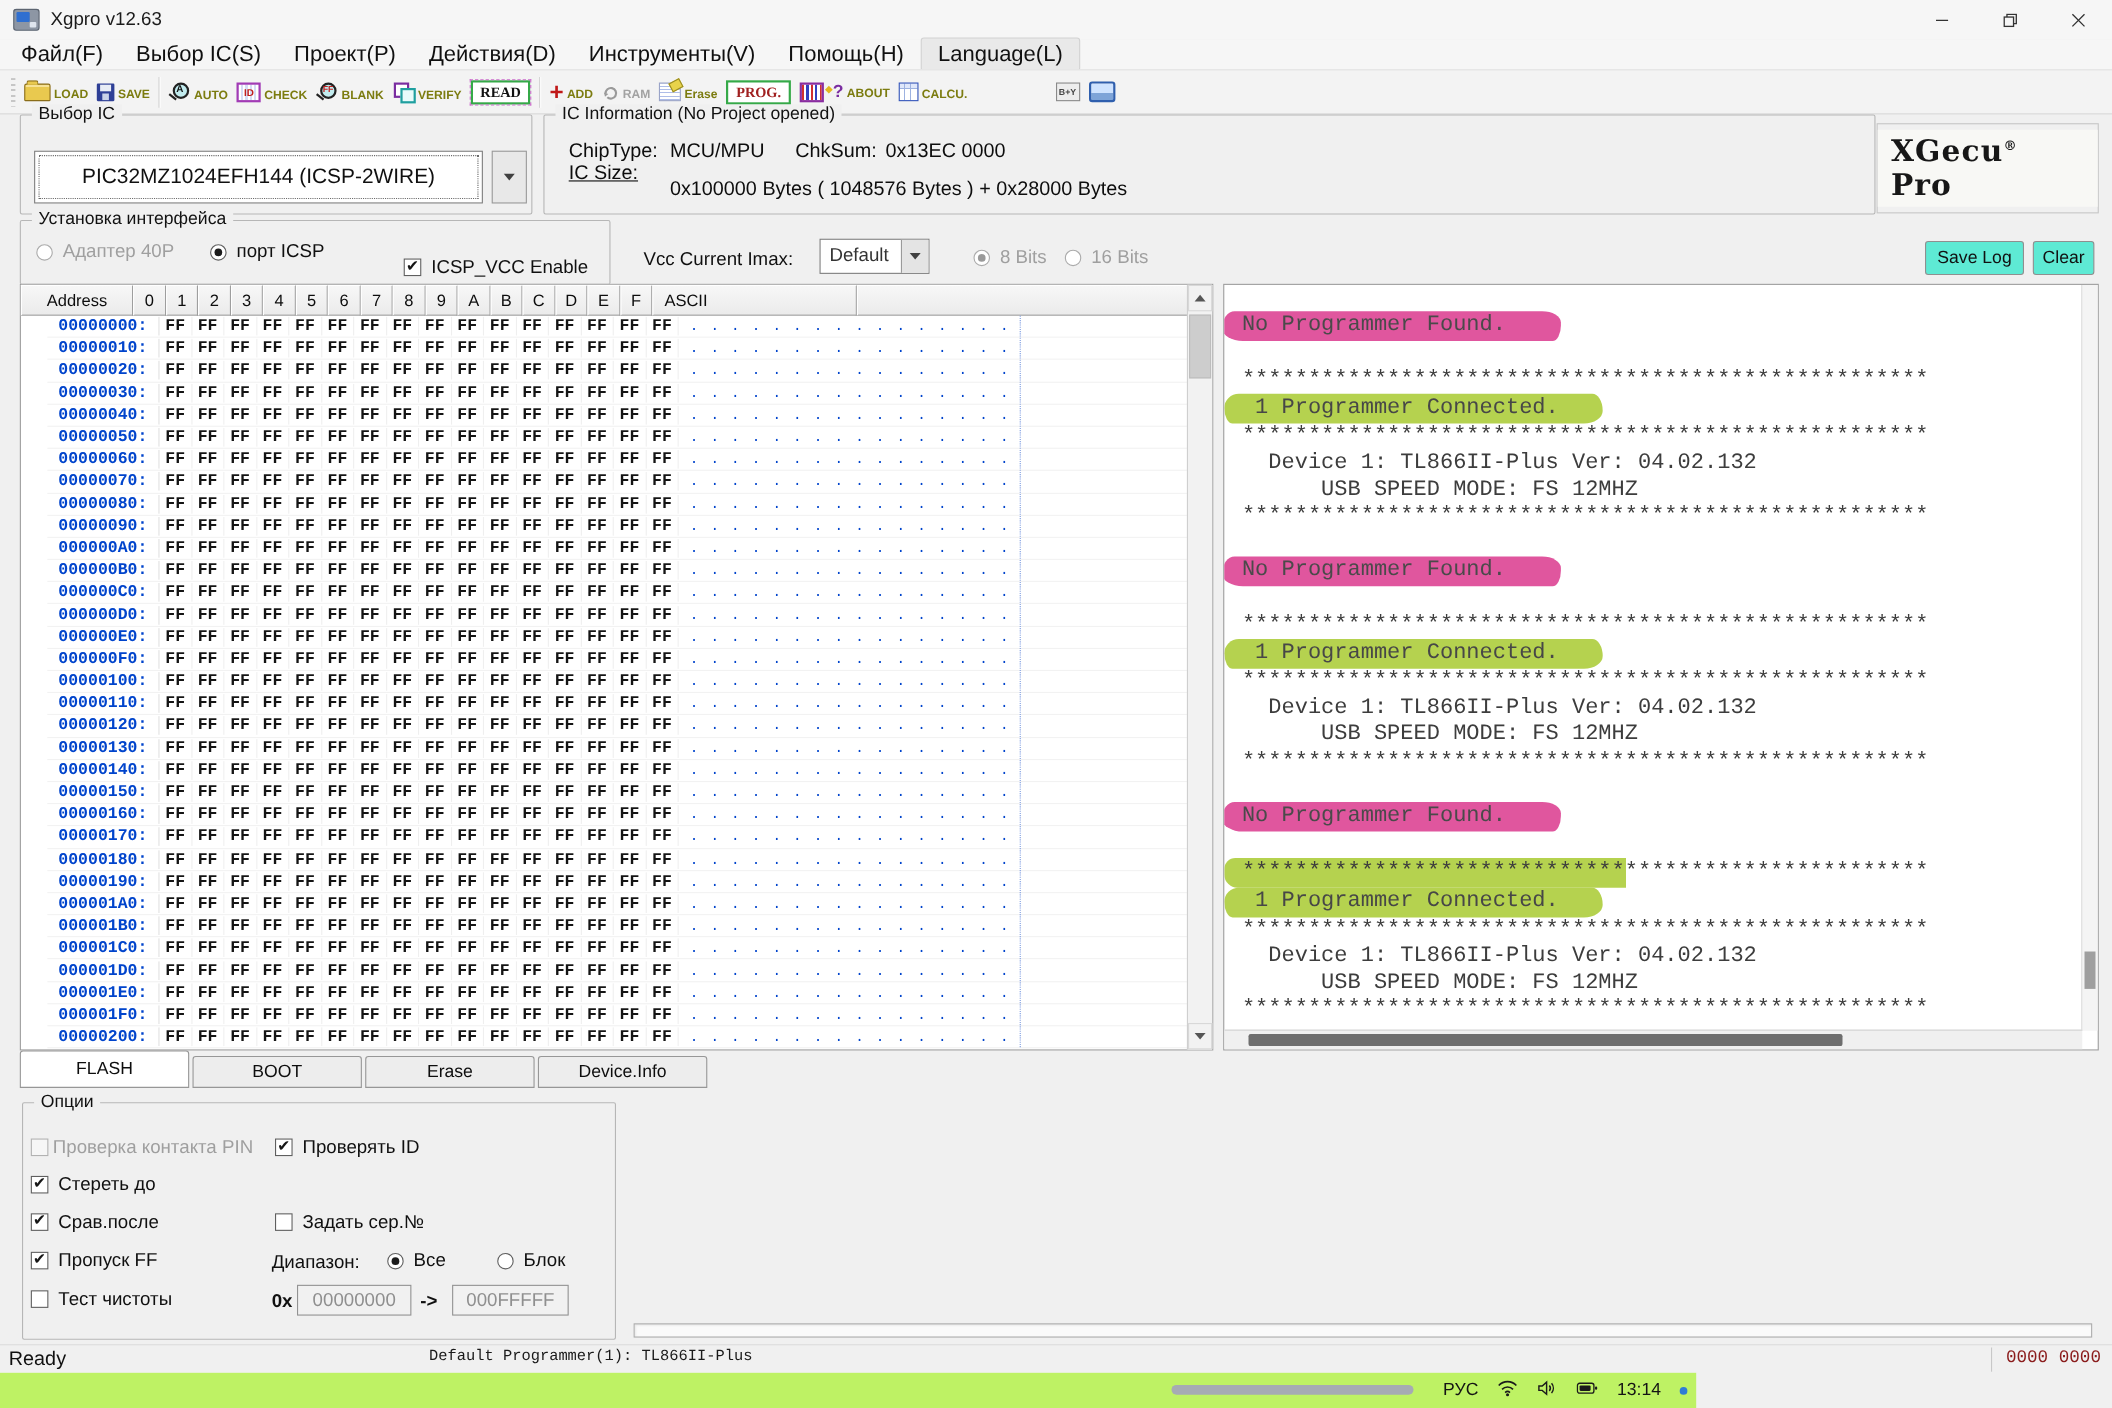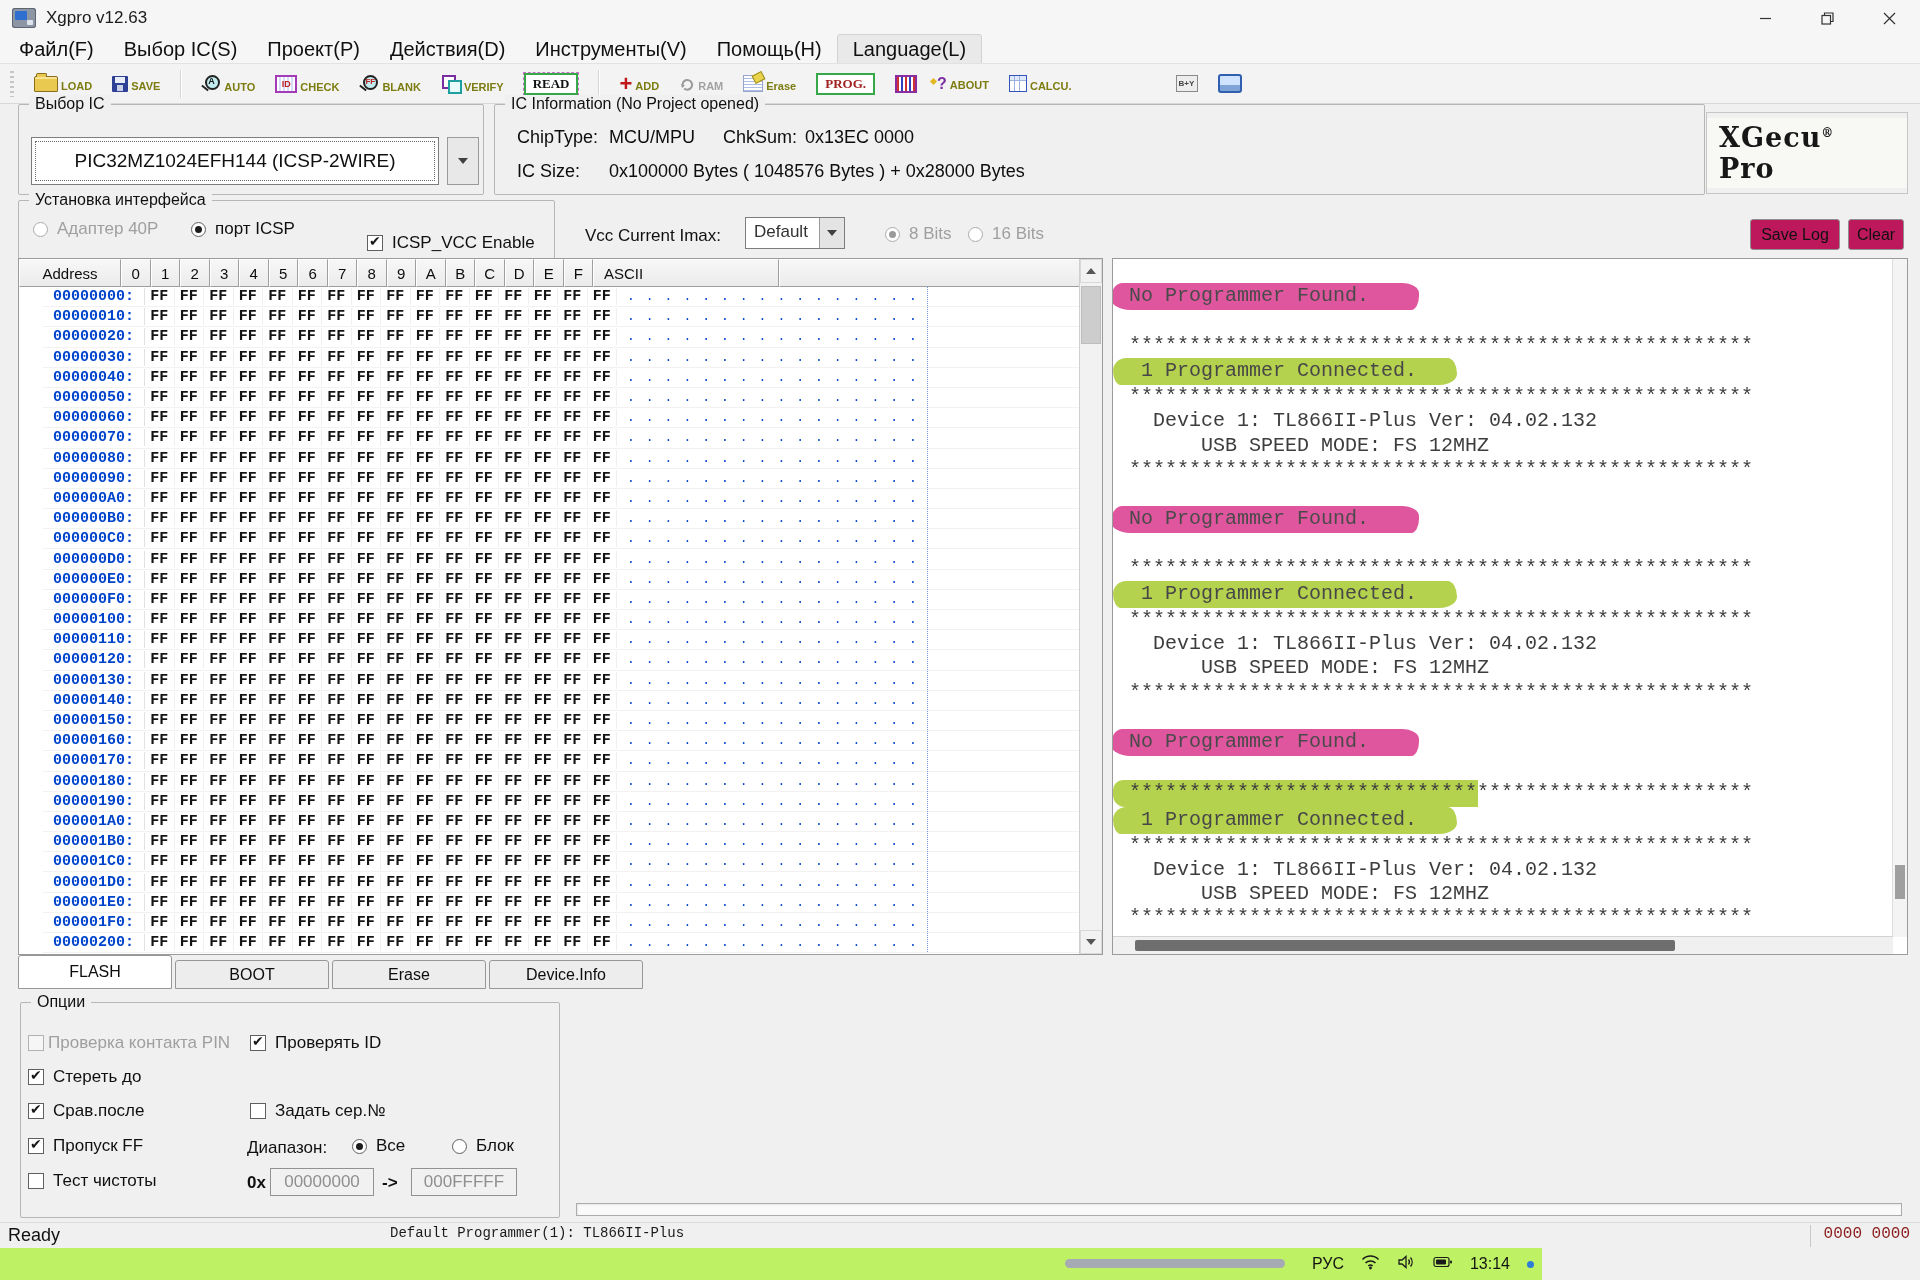--- a/index.html
+++ b/index.html
@@ -13,21 +13,21 @@
   .appicon::after{content:"";position:absolute;right:3px;bottom:3px;width:6px;height:5px;background:#dfe5ee;border-radius:1px;}
   .apptitle{margin-left:10px;font-size:17px;color:#1b1b1b;}
   .wincontrols{position:absolute;right:0;top:0;height:36px;display:flex;}
   .wbtn{width:62px;height:36px;display:flex;align-items:center;justify-content:center;color:#333;}
   
   .menubar{position:absolute;left:0;top:36px;width:1920px;height:27px;background:#f6f6f6;display:flex;align-items:center;padding-left:4px;}
   .menu-item{padding:3px 15px;font-size:20px;color:#101010;}
   .menu-item.lang{background:#e9e9e9;border:1px solid #d2d2d2;border-radius:3px;}
   
   .toolbar{position:absolute;left:0;top:63px;width:1920px;height:41px;background:#f3f3f3;
-           border-top:1px solid #e2e2e2;border-bottom:1px solid #d8d8d8;display:flex;align-items:center;gap:20px;padding-left:10px;box-sizing:border-box;}
+           border-top:1px solid #e2e2e2;border-bottom:1px solid #d8d8d8;display:flex;align-items:center;gap:8px;padding-left:10px;box-sizing:border-box;}
   .tgrip{width:4px;height:26px;background:repeating-linear-gradient(180deg,#c6c6c6 0 2px,transparent 2px 5px);}
   .tsep{width:1px;height:28px;background:#d5d5d5;box-shadow:1px 0 0 #ffffff;}
   .tbtn{display:flex;align-items:flex-end;gap:3px;}
   .tlab{font-size:11px;font-weight:bold;color:var(--label-olive);line-height:11px;}
   .tlab.dis{color:#a2a2a2;}
   .ic{position:relative;display:inline-block;}
   .ic-folder{width:22px;height:14px;background:#e9c94f;border:1px solid #8a6d1a;border-radius:2px 2px 1px 1px;box-shadow:inset 0 2px 0 #f7e296;}
   .ic-folder::before{content:"";position:absolute;top:-4px;left:1px;width:9px;height:3px;background:#e9c94f;border:1px solid #8a6d1a;border-bottom:none;border-radius:2px 2px 0 0;}
   .ic-floppy{width:16px;height:16px;background:#2e3f96;border-radius:1px;}
   .ic-floppy::before{content:"";position:absolute;left:3px;top:1px;width:10px;height:6px;background:#e8ecf5;}
@@ -72,21 +72,21 @@
   
   .radio{display:inline-block;width:15px;height:15px;border:1px solid #5f5f5f;border-radius:50%;background:#fff;position:relative;vertical-align:-3px;box-sizing:border-box;}
   .radio.sel::after{content:"";position:absolute;inset:3px;border-radius:50%;background:#1c1c1c;}
   .radio.dis{border-color:#ababab;}
   .radio.dis.sel::after{background:#9a9a9a;}
   .cbox{display:inline-block;width:16px;height:16px;border:1px solid #5f5f5f;background:#fff;position:relative;vertical-align:-3px;box-sizing:border-box;}
   .cbox.dis{border-color:#b2b2b2;background:#f6f6f6;}
   .cbox.chk::after{content:"✔";position:absolute;left:1px;top:-3px;font-size:14px;color:#161616;}
   .ctl-lbl{font-size:17px;color:#101010;}
   .ctl-lbl.dis{color:#9f9f9f;}
-  .pushbtn{position:absolute;height:31px;background:#be185d;border:1px solid #8f8f8f;border-radius:3px;display:flex;align-items:center;justify-content:center;font-size:16px;color:#111;box-sizing:border-box;}
+  .pushbtn{position:absolute;height:31px;background:#5eead4;border:1px solid #8f8f8f;border-radius:3px;display:flex;align-items:center;justify-content:center;font-size:16px;color:#111;box-sizing:border-box;}
   .combo-sm{position:absolute;left:745px;top:217px;width:100px;height:32px;border:1px solid #7d7d7d;background:#fff;box-sizing:border-box;}
   .combo-sm .val{position:absolute;left:8px;top:4px;font-size:17px;color:#333;}
   .combo-sm .btn{position:absolute;right:0;top:0;bottom:0;width:24px;background:#e4e4e4;border-left:1px solid #9a9a9a;display:flex;align-items:center;justify-content:center;}
   
   .hexpanel{position:absolute;left:18px;top:258px;width:1085px;height:697px;background:#ffffff;border:1px solid #9b9b9b;box-sizing:border-box;}
   .hexhead{display:flex;height:28px;background:#f0f0f0;}
   .hcell{box-sizing:border-box;border:1px solid #9e9e9e;border-left-color:#ffffff;border-top-color:#ffffff;background:linear-gradient(#f7f7f7,#ebebeb);display:flex;align-items:center;justify-content:center;font-size:15px;color:#0d0d0d;}
   .haddr{width:102px;}
   .hbyteh{width:29.5px;}
   .hasciih{width:186px;justify-content:flex-start;padding-left:10px;}
@@ -259,21 +259,21 @@
       <span class="arrow-down"></span>
     </div>
   </div>
 
   <div class="group" style="left:494px;top:104px;width:1209px;height:89px;">
     <span class="gtitle">IC Information (No Project opened)</span>
     <span class="icinfo-lbl" style="left:22px;top:22px;">ChipType:</span>
     <span class="icinfo-lbl" style="left:114px;top:22px;">MCU/MPU</span>
     <span class="icinfo-lbl" style="left:228px;top:22px;">ChkSum:</span>
     <span class="icinfo-lbl" style="left:310px;top:22px;">0x13EC 0000</span>
-    <span class="icinfo-lbl" style="left:22px;top:56px;">IC Size:</span>
+    <span class="icinfo-lbl" style="left:22px;top:42px;text-decoration:underline;">IC Size:</span>
     <span class="icinfo-lbl" style="left:114px;top:56px;">0x100000 Bytes ( 1048576 Bytes ) + 0x28000 Bytes</span>
   </div>
 
   <div class="logo-panel">
     <span class="logobox"><span>XGecu</span><sup>®</sup> <span>Pro</span></span>
   </div>
 
   <div class="group" style="left:18px;top:200px;width:535px;height:57px;">
     <span class="gtitle">Установка интерфейса</span>
     <div class="opt-item" style="left:14px;top:18px;">

